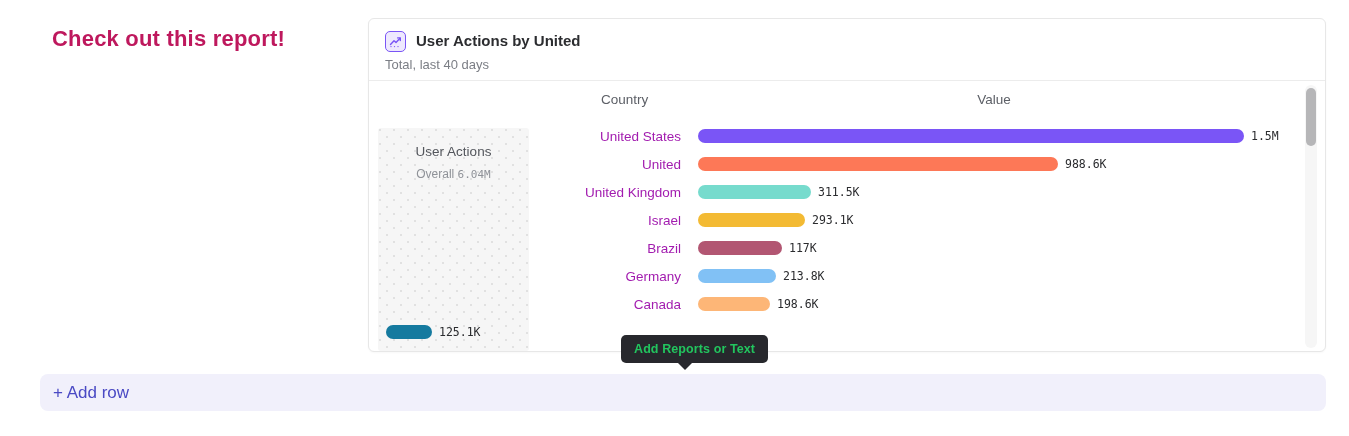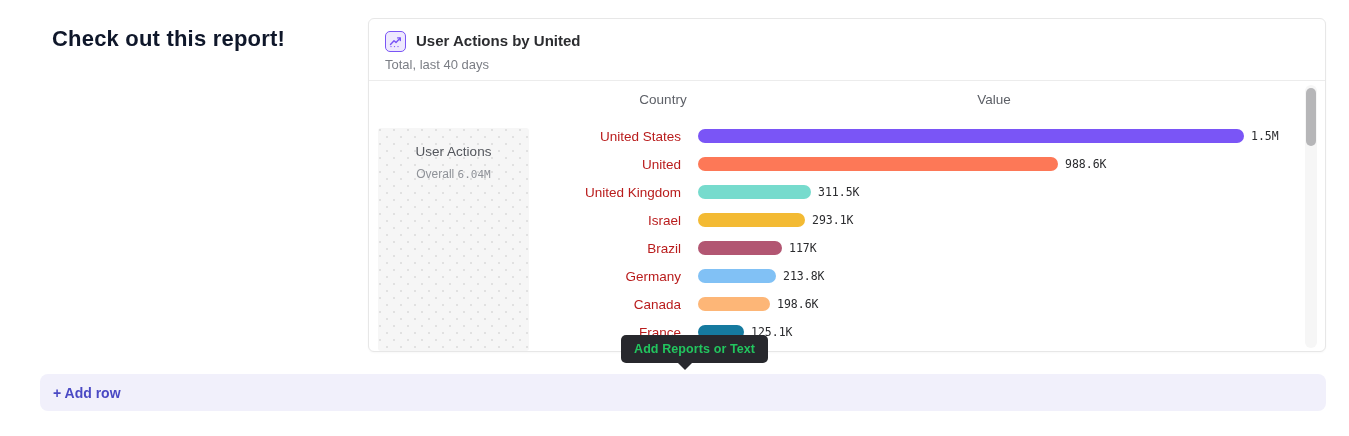--- a/index.html
+++ b/index.html
@@ -1,54 +1,54 @@
 <!DOCTYPE html>
 <html><head>
 <meta charset="utf-8">
 <style>
   * { margin: 0; padding: 0; box-sizing: border-box; }
   html, body { width: 1349px; height: 436px; background: #ffffff;
     font-family: "Liberation Sans", sans-serif; overflow: hidden; position: relative; }
 
   
   .intro { position: absolute; left: 52px; top: 26px; width: 250px; }
-  .intro h1 { font-size: 22px; font-weight: 700; color: #0f172a; letter-spacing: .2px; }
+  .intro h1 { font-size: 22px; font-weight: 700; color: #be185d; letter-spacing: .2px; }
   .intro p  { margin-top: 22px; font-size: 15px; line-height: 22px; color: #3c3e43; }
 
   
   .card { position: absolute; left: 368px; top: 18px; width: 958px; height: 334px;
     background: #ffffff; border: 1px solid #e7e7e7; border-radius: 6px;
     box-shadow: 0 1px 2px rgba(0,0,0,.03); }
   .card-header { position: relative; height: 62px; border-bottom: 1px solid #ececec; }
   .card-icon { position: absolute; left: 16px; top: 12px; width: 21px; height: 21px;
     background: #eee9fe; border: 1.4px solid #7a55f6; border-radius: 5px;
     display: flex; align-items: center; justify-content: center; }
   .card-title { position: absolute; left: 47px; top: 13px; font-size: 15px; font-weight: 700; color: #2c2d30; }
   .card-subtitle { position: absolute; left: 16px; top: 38px; font-size: 13px; color: #7b7e85; }
 
   
   .table-region { position: absolute; left: 0; top: 63px; right: 0; bottom: 0; overflow: hidden; }
   .col-head { position: absolute; top: 10px; font-size: 13.5px; color: #5d6067; }
   .col-head.event   { left: 0;   width: 160px; text-align: right; }
-  .col-head.country { left: 232px; width: 124px; text-align: center; }
+  .col-head.country { left: 232px; width: 124px; }
   .col-head.value   { left: 565px; width: 120px; text-align: center; }
 
   .event-cell { position: absolute; left: 9px; top: 46px; width: 151px; bottom: 0;
     background-color: #f6f6f6; border-radius: 3px;
     background-image: radial-gradient(#e1e1e1 0.8px, transparent 0.9px),
                       radial-gradient(#e1e1e1 0.8px, transparent 0.9px);
     background-size: 14px 14px; background-position: 2px 2px, 9px 9px;
     text-align: center; padding-top: 16px; }
   .event-name { font-size: 13.5px; color: #53565c; }
   .event-overall { margin-top: 8px; font-size: 12px; color: #8f9298; }
   .event-overall .num { font-family: "DejaVu Sans Mono", monospace; font-size: 11px; }
 
   .bar-rows { position: absolute; left: 0; top: 40px; right: 20px; }
   .bar-row { display: flex; align-items: center; height: 28px; }
-  .country-label { width: 312px; text-align: right; font-size: 13.5px; color: #b91c1c;
+  .country-label { width: 312px; text-align: right; font-size: 13.5px; color: #a21caf;
     white-space: nowrap; flex: none; }
   .bar-wrap { display: flex; align-items: center; margin-left: 17px; flex: none; }
   .bar { height: 14px; border-radius: 7px; flex: none; }
   .bar-value { margin-left: 7px; font-family: "DejaVu Sans Mono", monospace;
     font-size: 11.5px; color: #2a2b2e; white-space: nowrap; }
 
   
   .vscroll-track { position: absolute; right: 8px; top: 3px; bottom: 3px; width: 12px;
     background: #f6f6f6; border-radius: 6px; }
   .vscroll-thumb { position: absolute; left: 1px; top: 3px; width: 10px; height: 58px;
@@ -60,21 +60,21 @@
     display: flex; align-items: center; white-space: nowrap; z-index: 10;
     letter-spacing: .1px; }
   .tooltip-caret { position: absolute; left: 56px; top: 27px; width: 0; height: 0;
     border-left: 8px solid transparent; border-right: 8px solid transparent;
     border-top: 8px solid #27282d; }
 
   
   .add-row { position: absolute; left: 40px; top: 374px; width: 1286px; height: 37px;
     background: #f1f0fb; border-radius: 8px; display: flex; align-items: center;
     padding-left: 13px; cursor: pointer; }
-  .add-row-label { font-size: 14px; font-weight: 700; color: #4a49c4; }
+  .add-row-label { font-size: 17px; font-weight: 400; color: #4a49c4; }
 </style>
 </head>
 <body>
 
 <section class="intro">
   <h1>Check out this report!</h1>
 </section>
 
 <section class="card">
   <div class="card-header">
@@ -154,21 +154,20 @@
 
   <div class="bar-row">
     <div class="country-label">Canada</div>
     <div class="bar-wrap">
       <div class="bar" style="width: 72px; background: rgb(253, 182, 119);"></div>
       <div class="bar-value">198.6K</div>
     </div>
   </div>
 
   <div class="bar-row">
-    <div class="country-label">France</div>
     <div class="bar-wrap">
       <div class="bar" style="width: 46px; background: rgb(21, 122, 159);"></div>
       <div class="bar-value">125.1K</div>
     </div>
   </div>
 </div>
 
     <div class="vscroll-track">
       <div class="vscroll-thumb"></div>
     </div>

